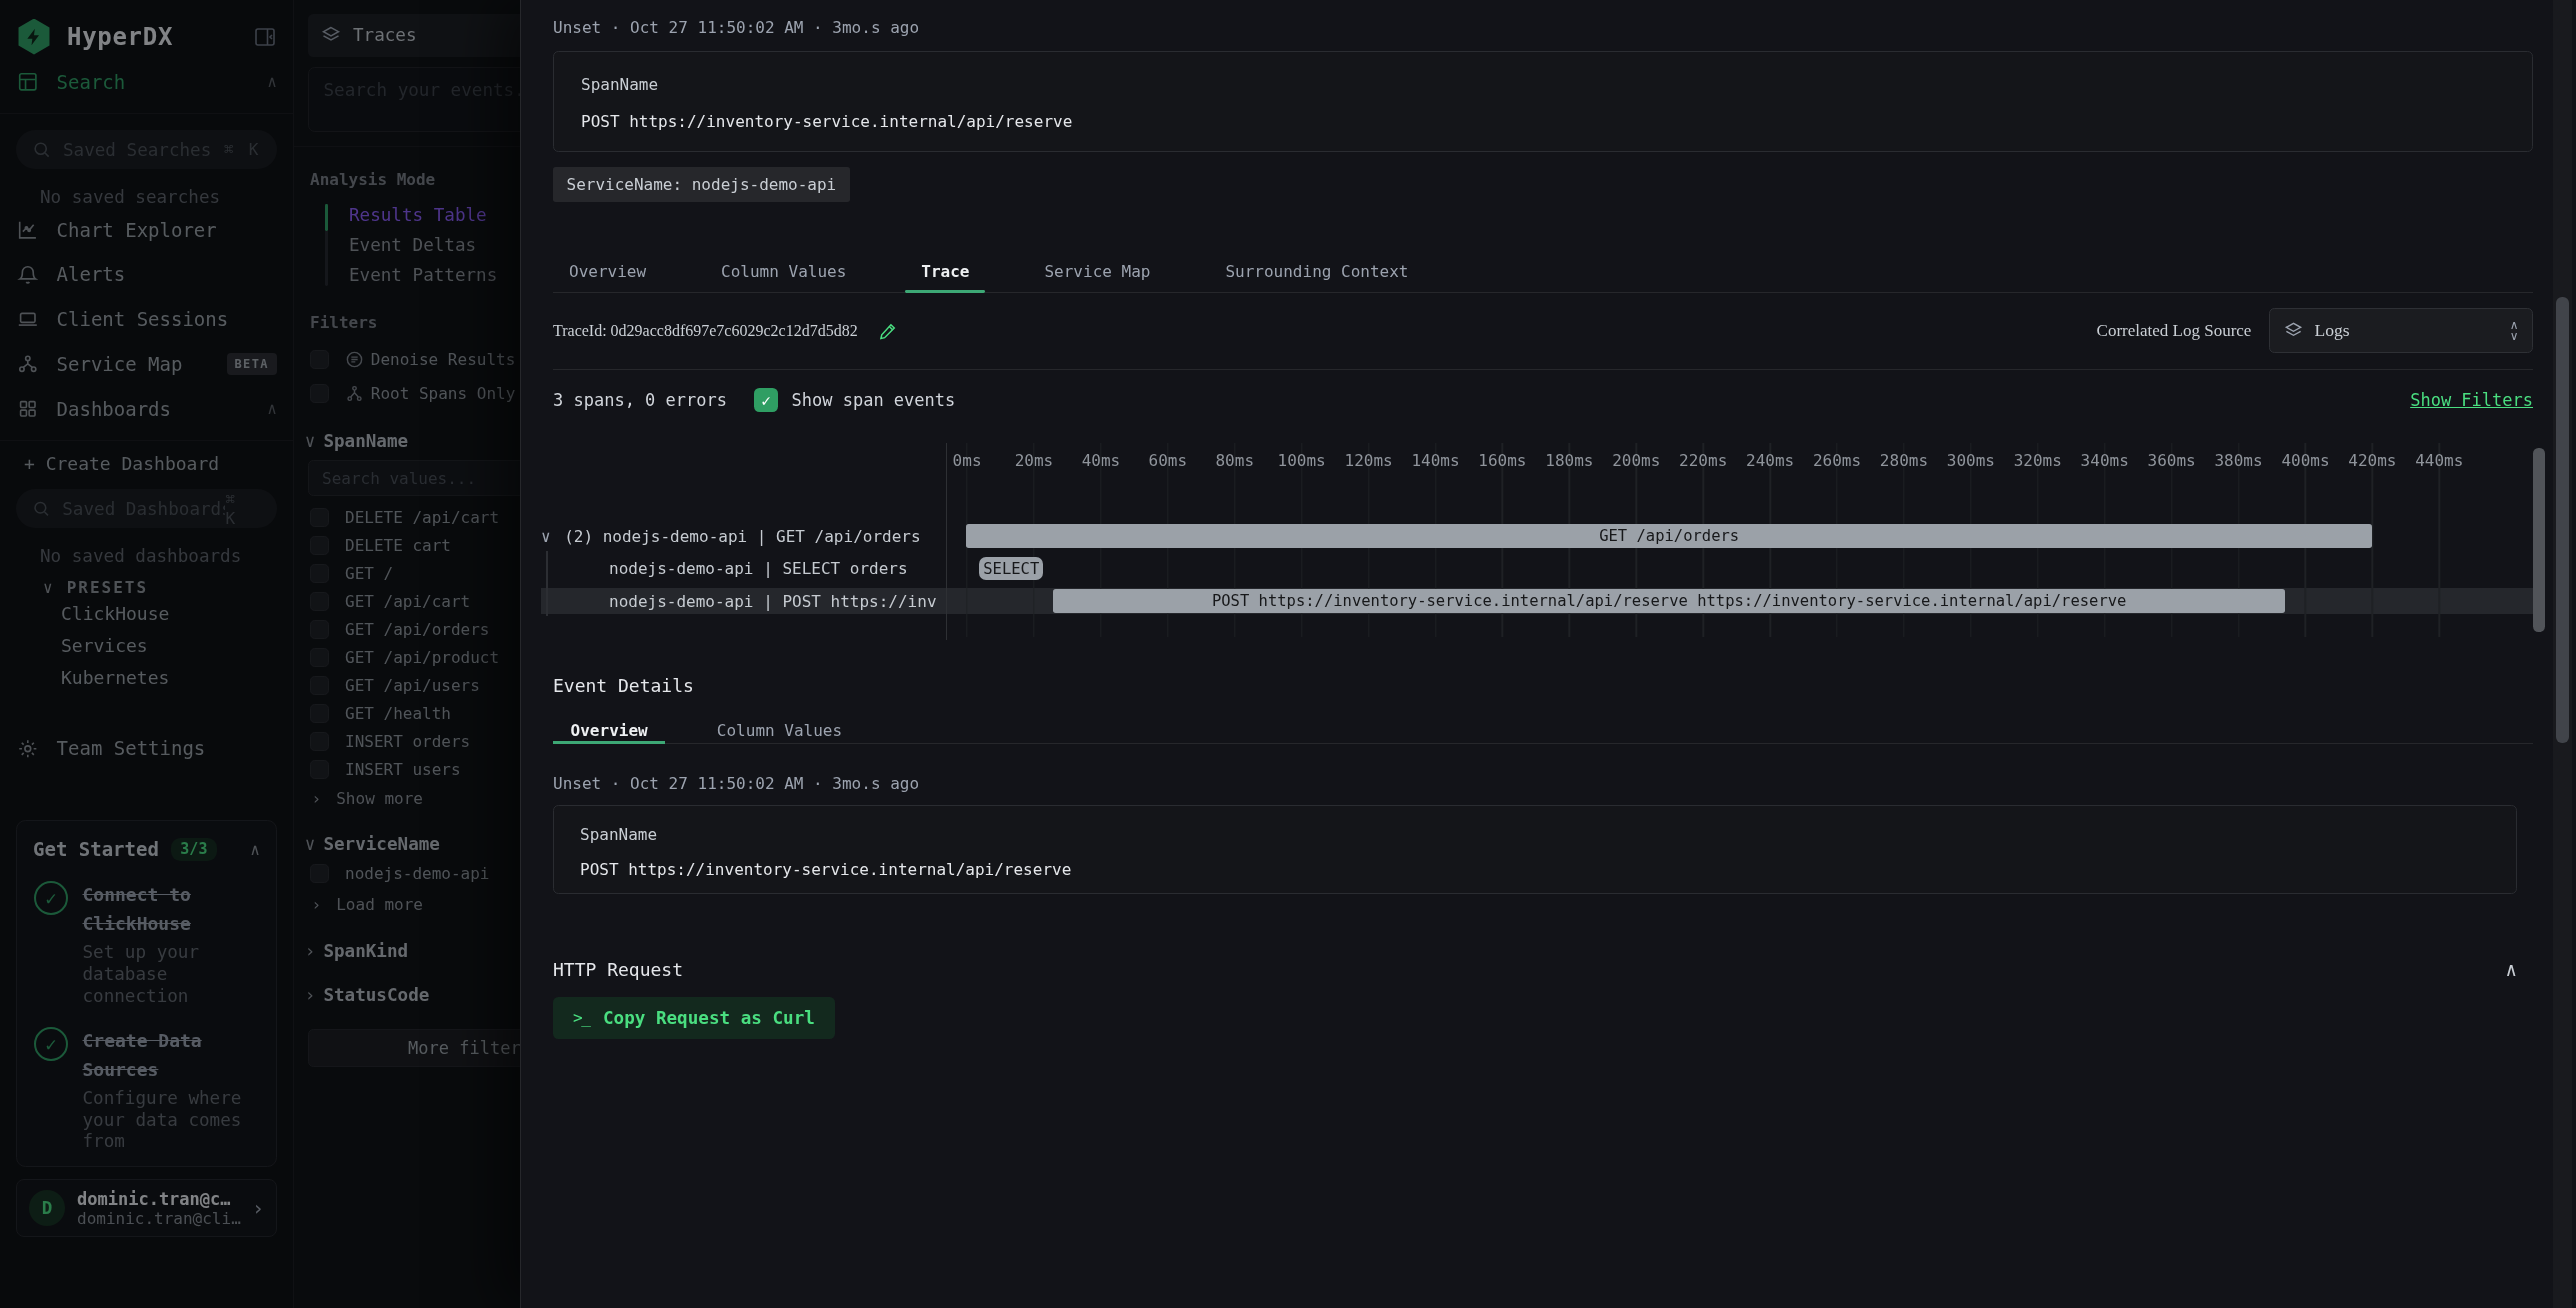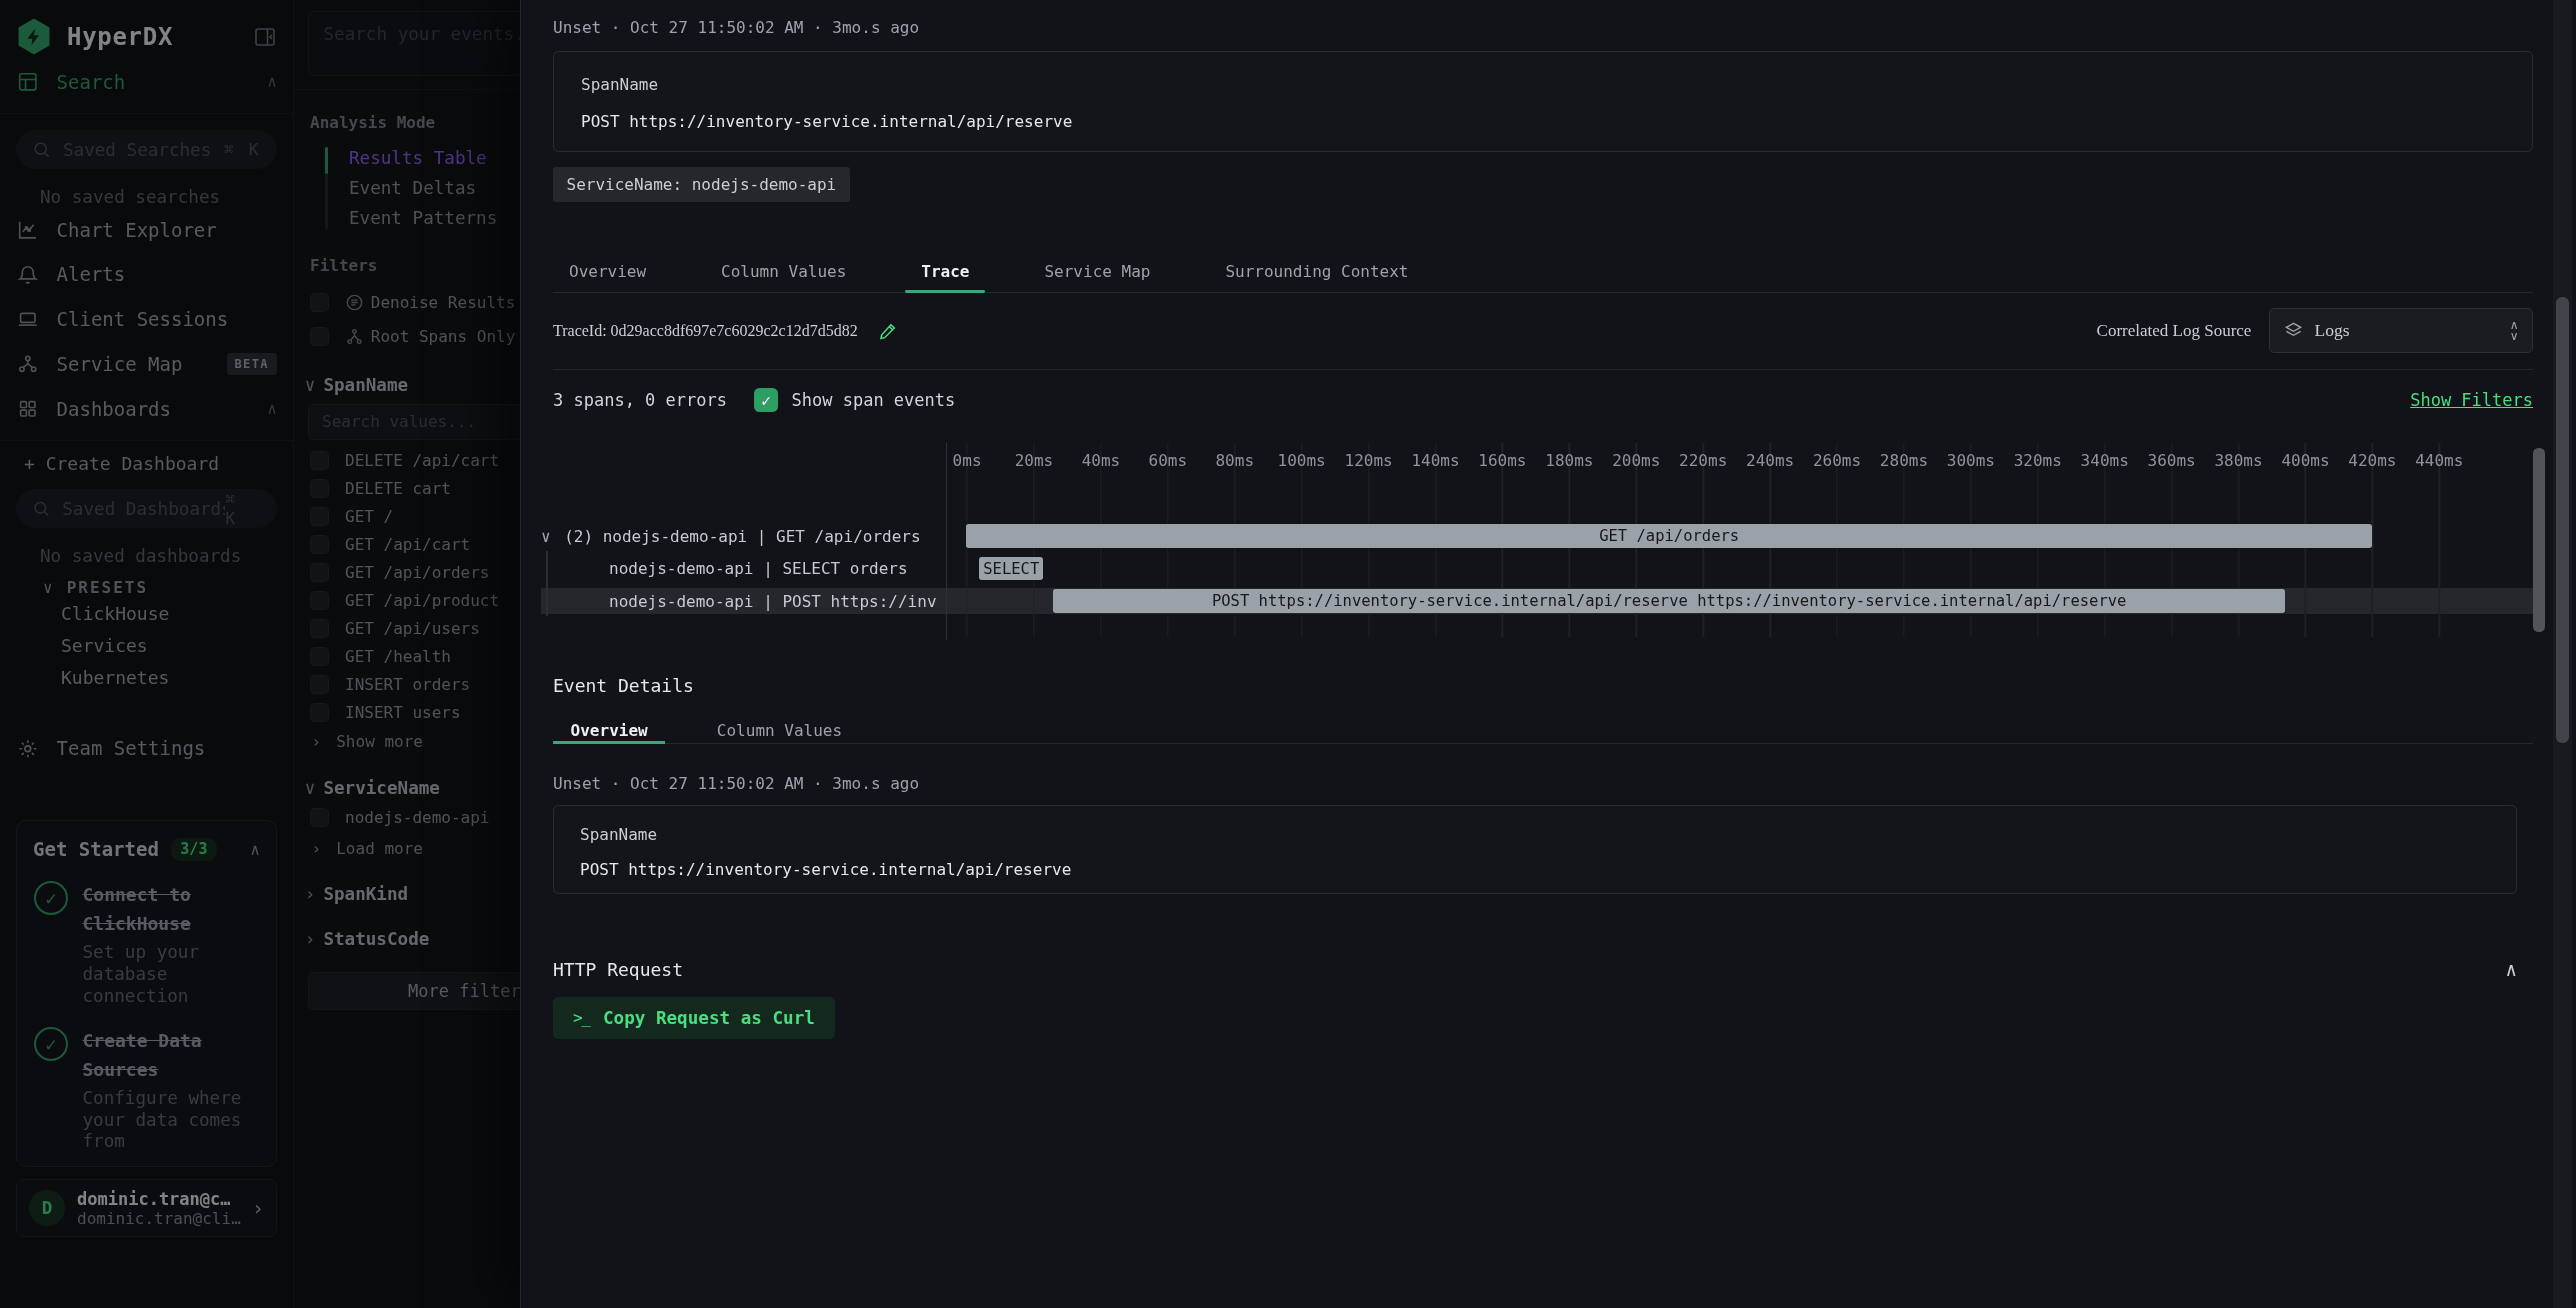--- a/index.html
+++ b/index.html
@@ -349,20 +349,29 @@
       <span class="avatar">D</span>
       <span class="user-lines">
         <div class="user-name">dominic.tran@c…</div>
         <div class="user-mail">dominic.tran@cli…</div>
       </span>
       <span class="chev">›</span>
     </div>
   </nav>
 
   <section class="traces-panel">
+    <div class="src-select">
+      <span class="licon">
+        <svg width="20" height="20" viewBox="0 0 24 24" fill="none" stroke="currentColor" stroke-width="1.8">
+            <path d="M12 3 3 8l9 5 9-5-9-5z"></path>
+            <path d="M3 13l9 5 9-5"></path>
+          </svg>
+      </span>
+      <span>Traces</span>
+    </div>
     <div class="events-search">
       <input placeholder="Search your events..." style="">
     </div>
     <div class="side-divider" style="margin:13.5px 0 0 0;"></div>
 
     <div class="t-section-label">Analysis Mode</div>
     <div class="mode-list">
       <div class="mode-track">
           <div class="mode-seg"></div>
         </div>
@@ -589,21 +598,21 @@
             <div class="wf-bar" style="left: 1.26582%; width: 88.6076%;">
               <span>GET /api/orders</span>
             </div>
           </div>
       </div>
       <div class="wf-row" style="top:113px;height:25px;">
         <div class="wf-label child">
           <span>nodejs-demo-api | SELECT orders</span>
         </div>
         <div class="wf-barwrap">
-            <div class="wf-bar" style="left: 2.1097%; width: 4.00844%;">
+            <div class="wf-bar" style="left: 2.1097%; width: 4.00844%; border-radius: 7px;">
               <span>SELECT</span>
             </div>
           </div>
       </div>
       <div class="wf-row" style="top:145px;height:26px;">
         <div class="wf-label child">
           <span>nodejs-demo-api | POST https://invento</span>
         </div>
         <div class="wf-barwrap">
             <div class="wf-bar" style="left: 6.75105%; width: 77.6371%;">

